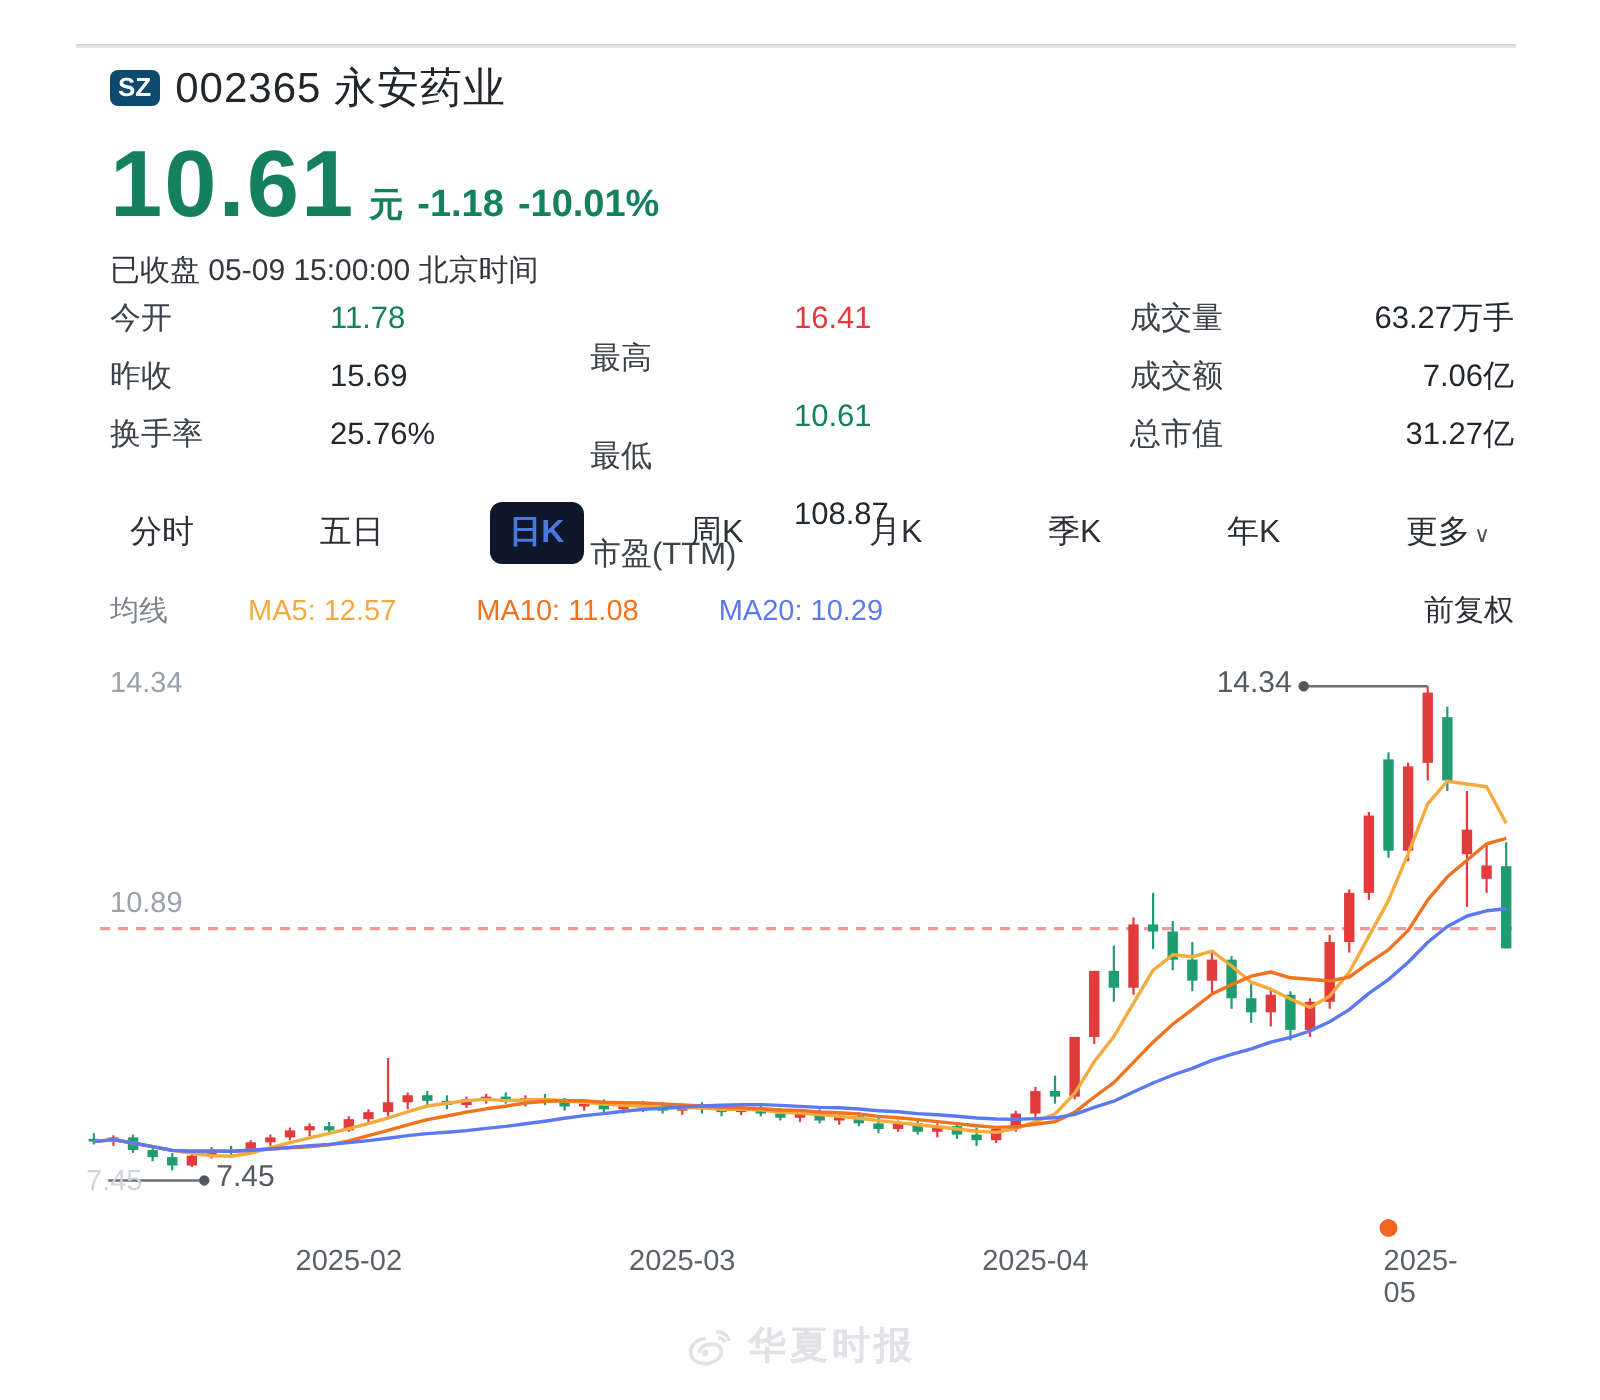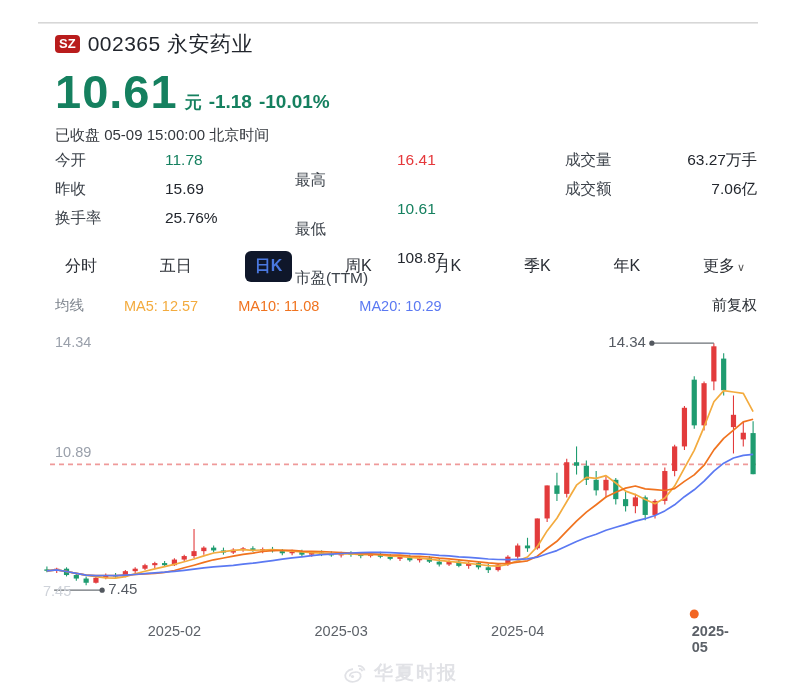--- a/index.html
+++ b/index.html
@@ -55,21 +55,21 @@
   .watermark-text { font-size:19px; color:#dcdde2; font-weight:bold; letter-spacing:2px; }
 </style>
 </head>
 <body>
 
 <div class="page">
   <div class="top-hairline"></div>
 
   <div class="header">
     <div class="code-row">
-      <span class="badge" style="background: #b91c1c;">SZ</span>
+      <span class="badge" style="background: #0c4a6e;">SZ</span>
       <span class="code-text">002365 永安药业</span>
     </div>
     <div class="price-row" style="color: rgb(21, 128, 95);">
       <span class="big-price">10.61</span>
       <span class="unit">元</span>
       <span class="chg">-1.18</span>
       <span class="chg">-10.01%</span>
     </div>
     <div class="status-line">已收盘 05-09 15:00:00 北京时间</div>
   </div>
@@ -104,20 +104,24 @@
       </div>
     </div>
     <div class="stat-col c3">
       <div class="stat-row">
         <span class="stat-label">成交量</span>
         <span class="stat-value" style="color: rgb(35, 39, 46);">63.27万手</span>
       </div>
       <div class="stat-row">
         <span class="stat-label">成交额</span>
         <span class="stat-value" style="color: rgb(35, 39, 46);">7.06亿</span>
+      </div>
+      <div class="stat-row">
+        <span class="stat-label">总市值</span>
+        <span class="stat-value" style="color: rgb(35, 39, 46);">31.27亿</span>
       </div>
     </div>
   </div>
 
   <div class="tabs" id="tabs">
       <div class="tab">分时</div>
       <div class="tab">五日</div>
       <div class="tab active" style="background: #0f172a; color: rgb(74, 120, 224);">日K</div>
       <div class="tab">周K</div>
       <div class="tab">月K</div>
@@ -440,21 +444,21 @@
       </svg>
     <div class="axis-label" id="ylab-top" style="left: 13px; top: 8.13514px;">14.34</div>
     <div class="axis-label" id="ylab-mid" style="left: 13px; top: 118.351px;">10.89</div>
     <div class="axis-label faint" id="ylab-bot" style="left: 1px; top: 257.216px;">7.45</div>
     <div class="ann-text" id="ann-peak" style="left: 603.863px; top: 7.13514px; transform: translateX(-100%);">14.34</div>
     <div class="ann-text" id="ann-low" style="left: 66.137px; top: 254.216px;">7.45</div>
     <div class="x-row" id="x-row">
         <span class="x-tick" style="left: 132.411px;">2025-02</span>
         <span class="x-tick" style="left: 299.151px;">2025-03</span>
         <span class="x-tick" style="left: 475.699px;">2025-04</span>
-        <span class="x-tick" style="left: 671.863px; font-weight: bold;">2025-05</span>
+        <span class="x-tick" style="left: 671.863px;">2025-05</span>
       </div>
   </div>
 
   <div class="watermark">
     <svg width="26" height="26" viewBox="0 0 26 26">
       <g fill="none" stroke="#dcdde2" stroke-width="1.8">
         <path d="M11 9 C5 10 2.5 14 3.5 17.5 C4.5 21 9 22.5 13 21.5 C17 20.5 19.5 17.5 18.5 14.5 C17.8 12.3 14.5 11.5 11 12.5 C8.5 13.2 7.5 15 8 16.5"></path>
         <path d="M16 6 C19 5.5 22 7.5 22.5 10.5"></path>
         <path d="M17 9 C18.6 8.8 20 9.8 20.3 11.3"></path>
       </g>

